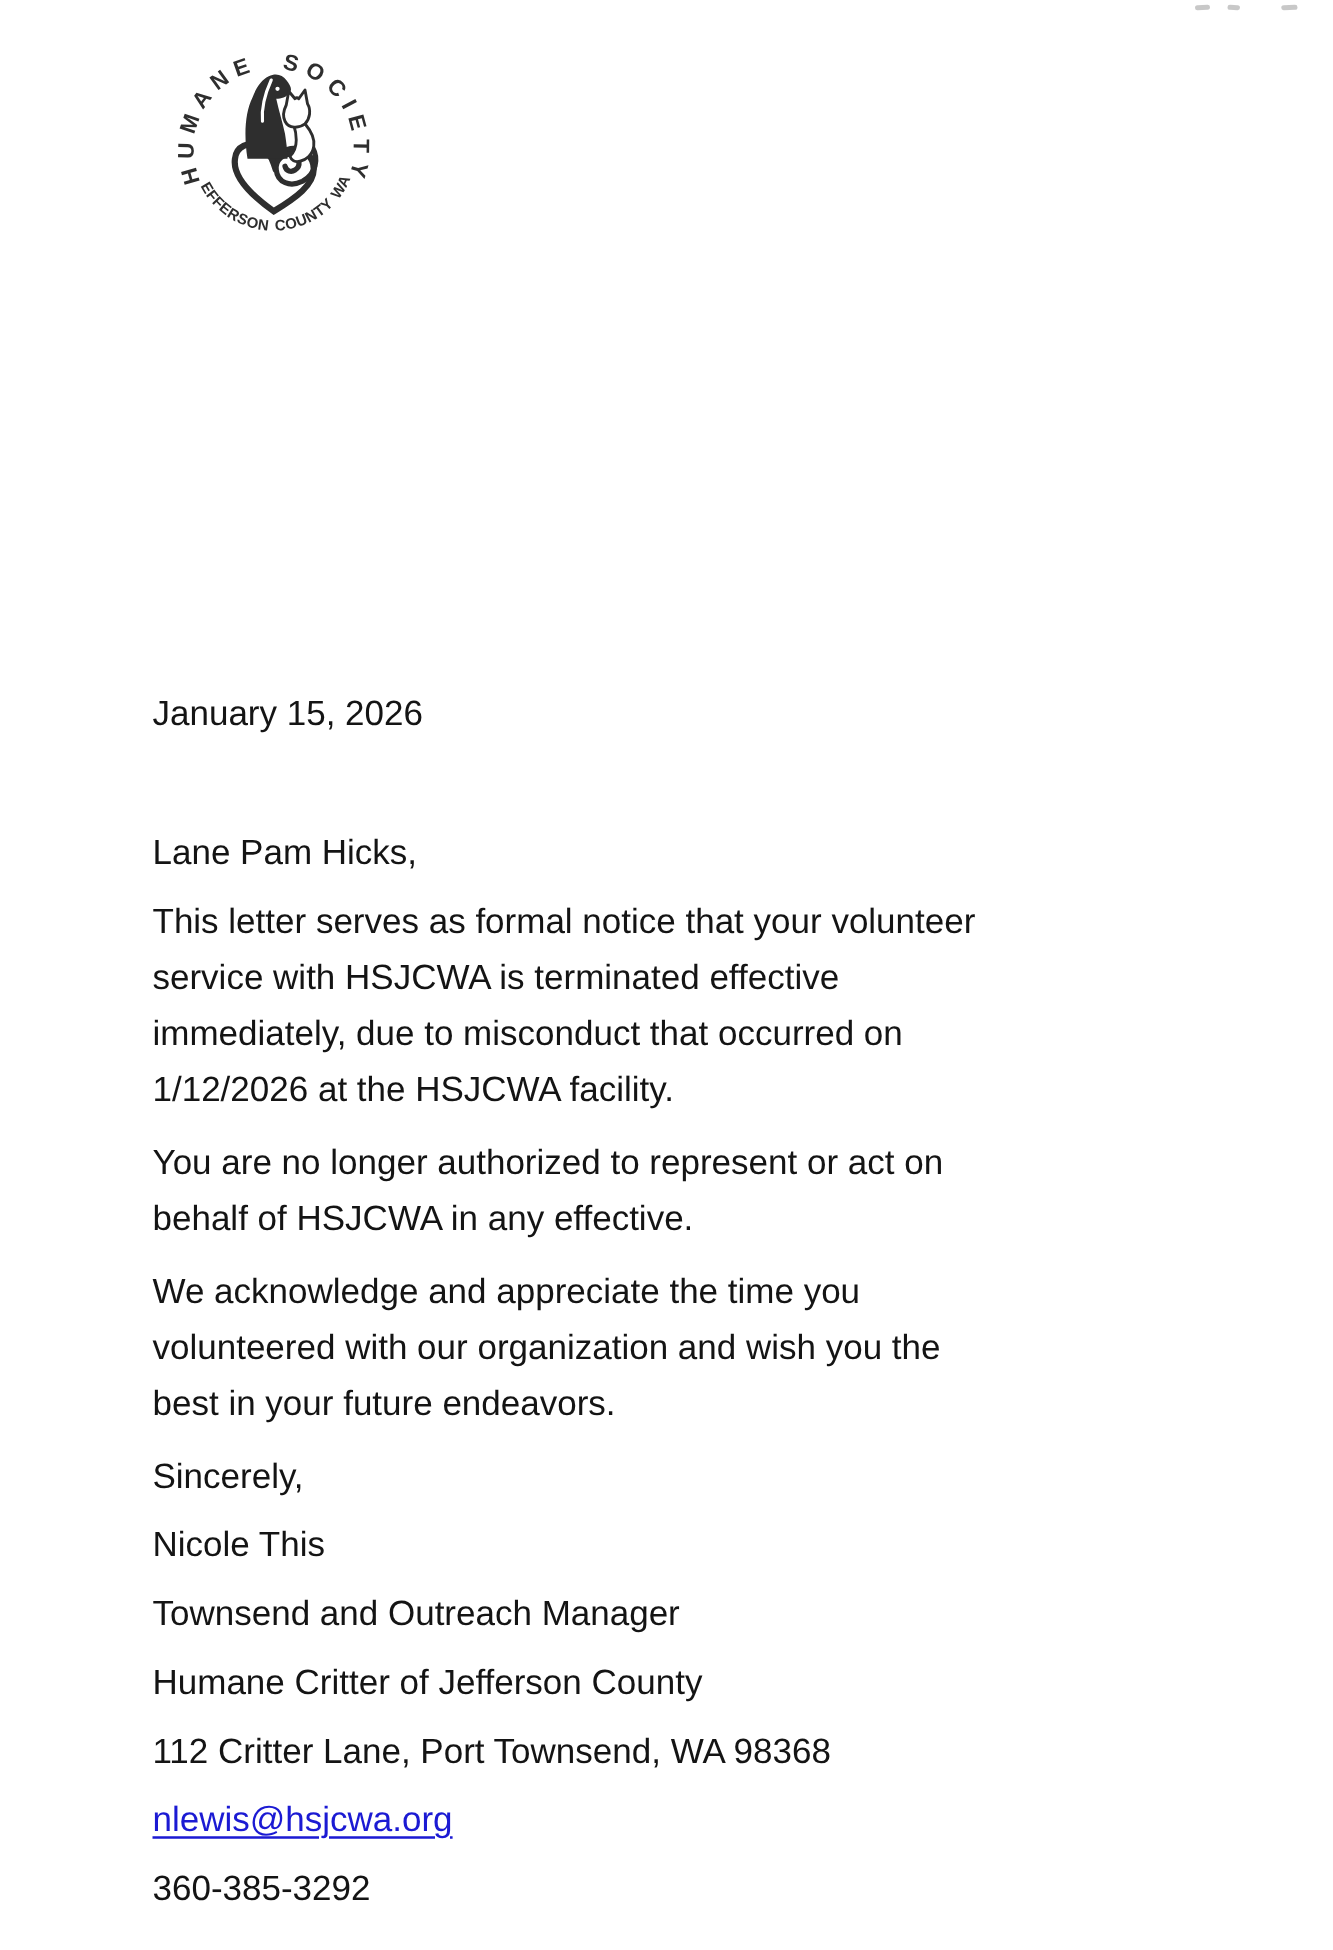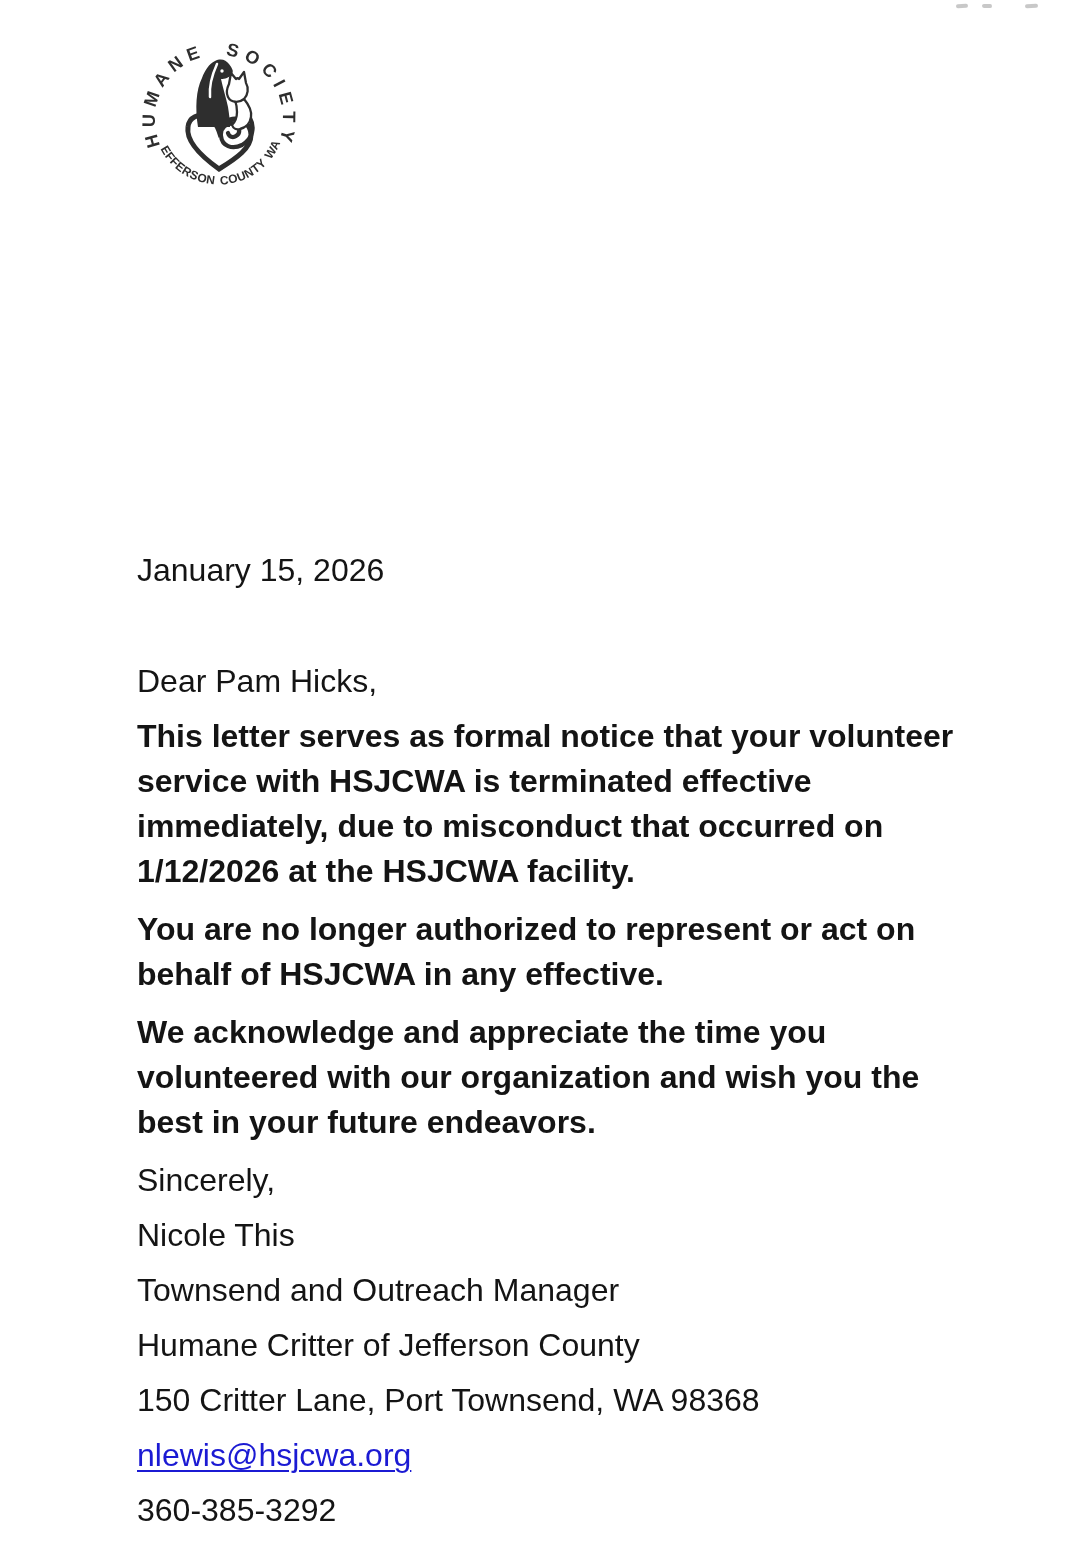--- a/index.html
+++ b/index.html
@@ -36,31 +36,31 @@
   .logo text {
     font-family: "Liberation Sans", "DejaVu Sans", sans-serif;
     font-weight: bold;
     fill: #2e2e2e;
   }
   .arc-top  { font-size: 18px; letter-spacing: 6px; word-spacing: 8px; }
   .arc-bottom { font-size: 12px; letter-spacing: 0.3px; word-spacing: 2px; }
 
   .content {
     position: absolute;
-    left: 137px;
+    left: 122px;
     top: 548px;
     width: 900px;
-    font-size: 32px;
+    font-size: 28px;
     line-height: 45px;
     color: #141414;
   }
   .content p { margin: 0; }
   .date       { margin: 0 0 66px 0 !important; }
   .salutation { margin: 0 0 10px 0 !important; }
-  .para       { margin: 0 0 13px 0 !important; white-space: pre-line; font-weight: bold; }
+  .para       { margin: 0 0 13px 0 !important; white-space: pre-line; }
   .closing    { margin: 0 0 10px 0 !important; }
   .sig        { margin: 0 0 10px 0 !important; }
   .email-link {
     color: #1b1ad3;
     text-decoration-thickness: 2px;
     text-underline-offset: 4px;
   }
 </style>
 </head>
 <body>
@@ -93,32 +93,32 @@
     <text class="arc-top">
       <textPath href="#arcTop" startOffset="50%" text-anchor="middle">HUMANE SOCIETY</textPath>
     </text>
     <text class="arc-bottom">
       <textPath href="#arcBottom" startOffset="50%" text-anchor="middle">JEFFERSON COUNTY WA</textPath>
     </text>
   </svg>
 
   <div class="content">
     <p class="date">January 15, 2026</p>
-    <p class="salutation">Dear Pam Hicks,</p>
+    <p class="salutation">Lane Pam Hicks,</p>
     <p class="para">This letter serves as formal notice that your volunteer
 service with HSJCWA is terminated effective
 immediately, due to misconduct that occurred on
 1/12/2026 at the HSJCWA facility.</p>
     <p class="para">You are no longer authorized to represent or act on
 behalf of HSJCWA in any effective.</p>
     <p class="para">We acknowledge and appreciate the time you
 volunteered with our organization and wish you the
 best in your future endeavors.</p>
     <p class="closing">Sincerely,</p>
     <p class="sig">Nicole This</p>
     <p class="sig">Townsend and Outreach Manager</p>
     <p class="sig">Humane Critter of Jefferson County</p>
-    <p class="sig">150 Critter Lane, Port Townsend, WA 98368</p>
+    <p class="sig">112 Critter Lane, Port Townsend, WA 98368</p>
     <p class="sig"><a class="email-link" href="#">nlewis@hsjcwa.org</a></p>
     <p class="sig">360-385-3292</p>
   </div>
 
 </div>
 
 </body></html>

